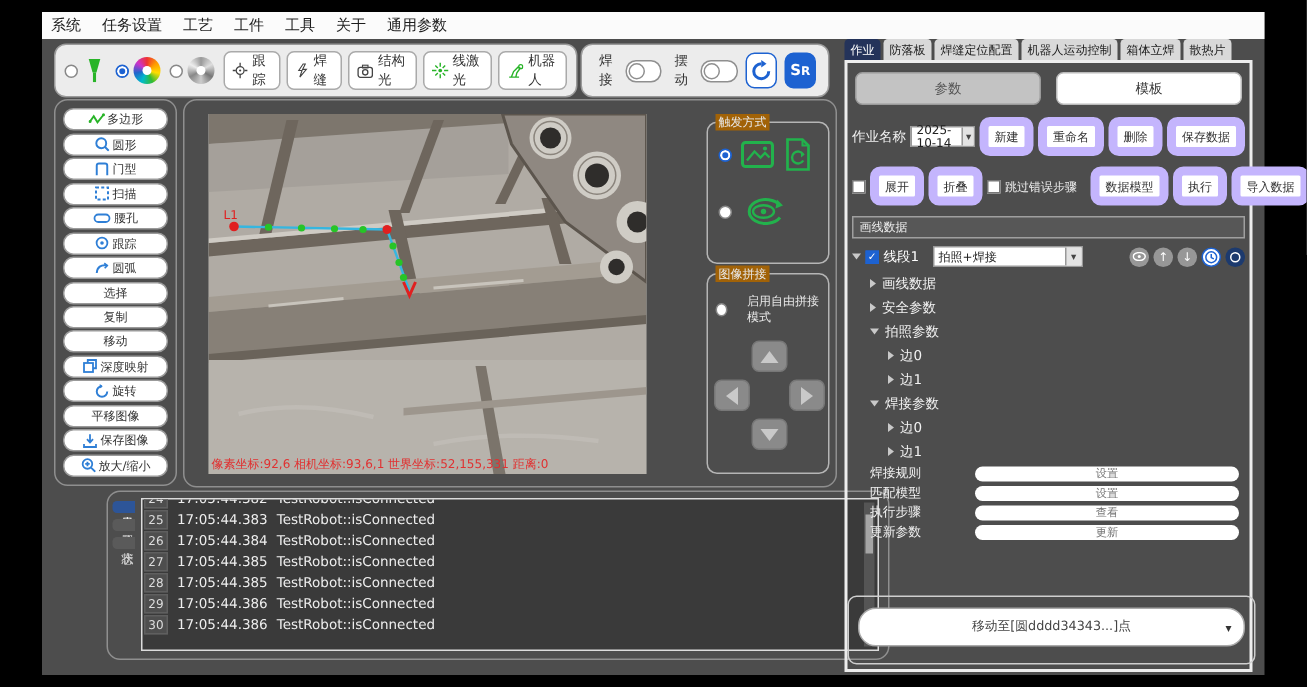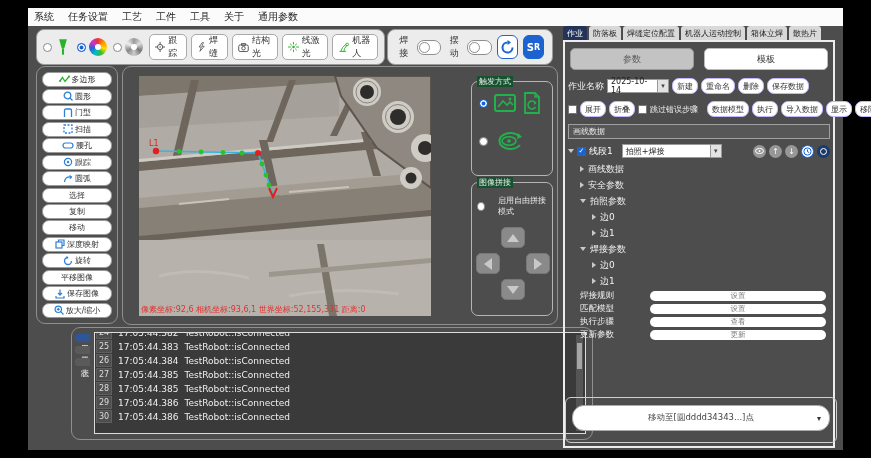--- a/index.html
+++ b/index.html
@@ -35,21 +35,21 @@
   .toolpanel{position:absolute;left:8px;top:58px;width:82px;height:258px;border:1px solid #8f8f8f;border-radius:9px;
              display:flex;flex-direction:column;justify-content:space-evenly;align-items:center;padding:4px 0;box-sizing:border-box;}
   .sbtn{width:68px;height:13px;background:#fff;border:1px solid #9a9a9a;border-radius:7px;display:flex;
         align-items:center;justify-content:center;gap:2px;font-size:8px;color:#333;}
   .sbtn svg{flex:0 0 auto;}
   
   .viewer{position:absolute;left:94px;top:58px;width:436px;height:259px;border:1px solid #8f8f8f;border-radius:9px;box-sizing:border-box;}
   .photo{position:absolute;left:16px;top:9px;width:292px;height:240px;background:#aca8a1;overflow:hidden;}
   .coords{position:absolute;left:2px;bottom:1px;font-size:8px;color:#e03131;white-space:nowrap;letter-spacing:0;}
   .grpbox{position:absolute;left:348px;width:82px;border:1px solid #b5b5b5;border-radius:7px;box-sizing:border-box;}
-  .grpbox .legend{position:absolute;top:-6px;left:5px;background:#14532d;padding:0 2px;font-size:8px;color:#e8e8e8;}
+  .grpbox .legend{position:absolute;top:-6px;left:5px;background:#a16207;padding:0 2px;font-size:8px;color:#e8e8e8;}
   .trigbox{top:14px;height:95px;}
   .stitchbox{top:115px;height:134px;}
   .trigrow{display:flex;align-items:center;gap:6px;margin:10px 0 0 7px;}
   .freelab{font-size:8px;color:#e8e8e8;}
   .padwrap{position:relative;width:76px;height:84px;margin:10px auto 0;}
   .pad{position:absolute;width:22px;height:19px;background:#8a8a8a;border-radius:5px;border:1px solid #777;
        display:flex;align-items:center;justify-content:center;}
   .pad-u{left:27px;top:0;} .pad-l{left:2px;top:26px;} .pad-r{left:52px;top:26px;} .pad-d{left:27px;top:52px;}
   .tri{width:0;height:0;}
   .tri.up{border-left:6px solid transparent;border-right:6px solid transparent;border-bottom:8px solid #c9c9c9;}
@@ -81,21 +81,21 @@
   .modebtn{flex:1;height:20px;border-radius:5px;font-size:9px;display:flex;align-items:center;justify-content:center;}
   .modebtn.param{background:#c3c3c3;color:#555;border:1px solid #9a9a9a;}
   .modebtn.tmpl{background:#fff;color:#333;border:1px solid #bbb;}
   .job-row{display:flex;align-items:center;gap:3px;margin-top:8px;}
   .rlab{font-size:9px;color:#f0f0f0;white-space:nowrap;}
   .combo{background:#fff;border:1px solid #999;height:14px;display:flex;align-items:center;font-size:8px;color:#222;
          padding-left:3px;box-sizing:border-box;}
   .combo .car{margin-left:auto;width:10px;height:100%;background:#e3e3e3;border-left:1px solid #999;
               display:flex;align-items:center;justify-content:center;font-size:7px;color:#444;}
   .jobname{width:62px;}
-  .pill{background:#fff;border:1px solid #c4b5fd;border-radius:7px;font-size:8px;color:#333;height:14px;
+  .pill{background:#fff;border:6px solid #c4b5fd;border-radius:7px;font-size:8px;color:#333;height:14px;
         display:inline-flex;align-items:center;justify-content:center;padding:0 4px;white-space:nowrap;}
   .opt-row{display:flex;align-items:center;gap:3px;margin-top:7px;}
   .chk{width:7px;height:7px;background:#fff;border:1px solid #777;display:inline-block;flex:0 0 auto;}
   .chk.blue{background:#1d62d1;border-color:#1d62d1;color:#fff;font-size:7px;line-height:7px;text-align:center;}
   .treehdr{margin-top:7px;height:13px;background:#575757;border:1px solid #9f9f9f;font-size:8px;color:#eee;
            display:flex;align-items:center;padding-left:4px;}
   .segrow{display:flex;align-items:center;gap:3px;height:20px;margin-top:2px;}
   .arr{display:inline-block;flex:0 0 auto;}
   .arr.r{width:0;height:0;border-top:3px solid transparent;border-bottom:3px solid transparent;border-left:4px solid #c9c9c9;}
   .arr.d{width:0;height:0;border-left:3px solid transparent;border-right:3px solid transparent;border-top:4px solid #c9c9c9;}

